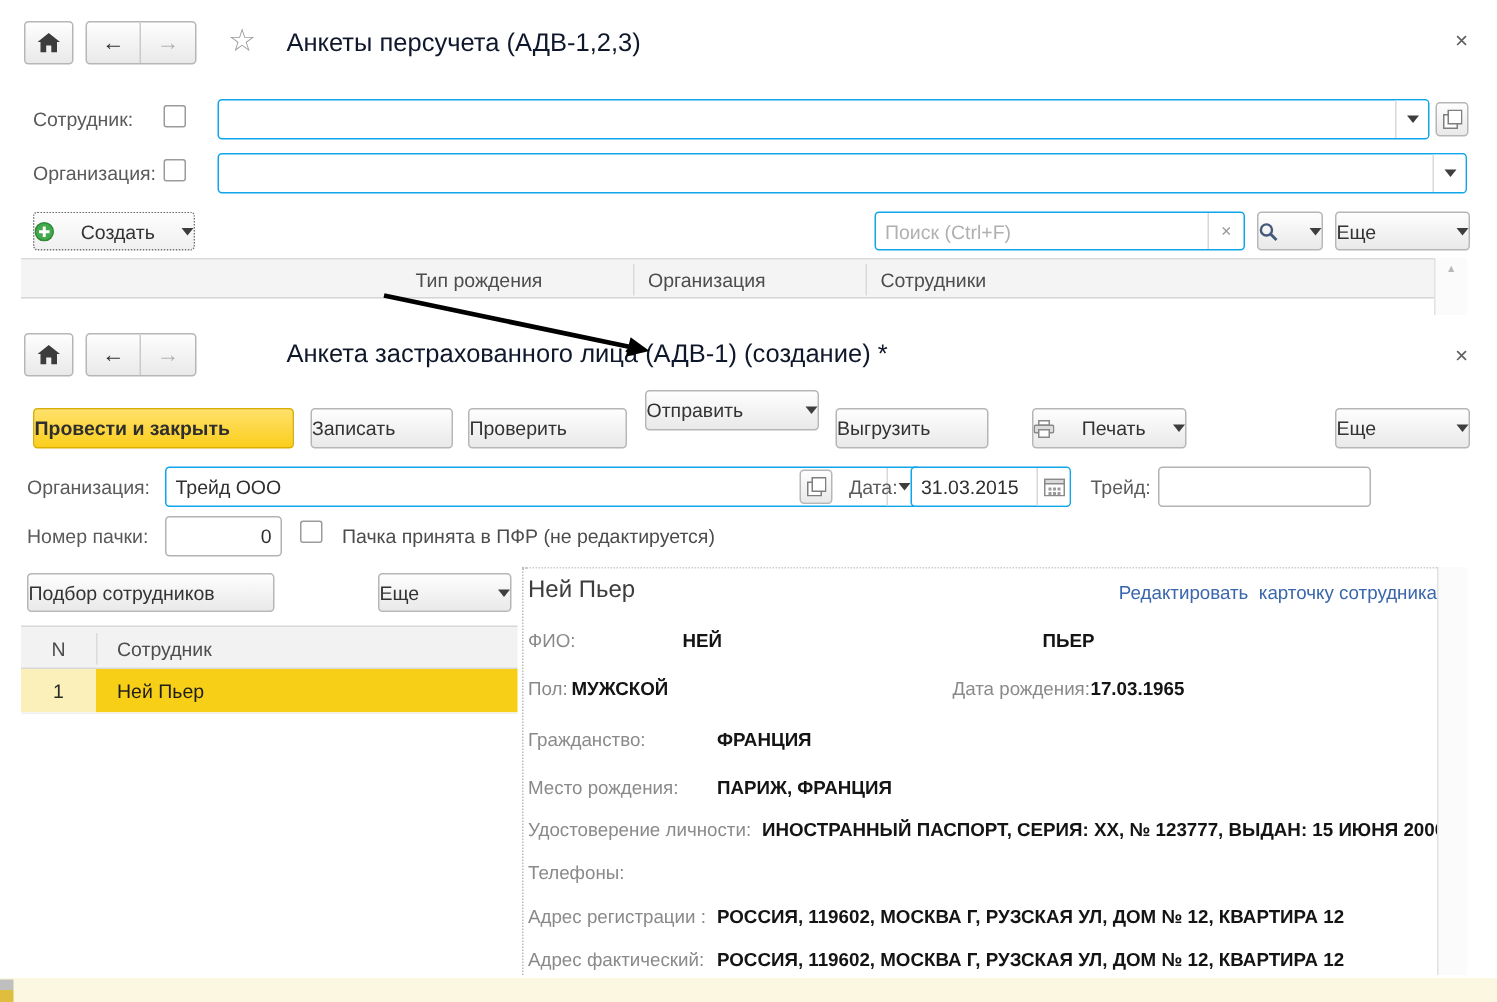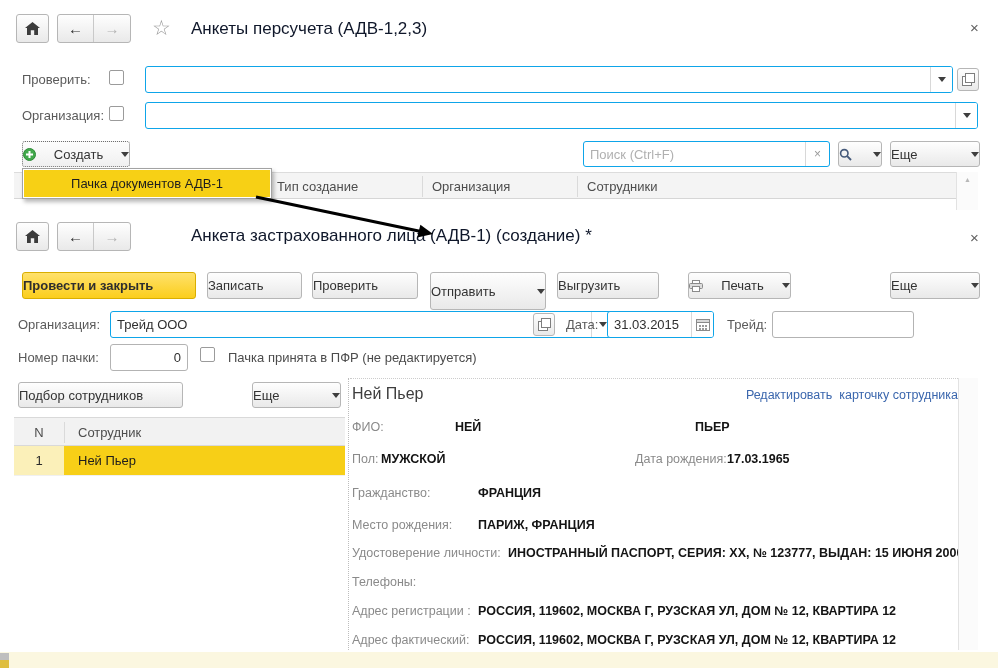--- a/index.html
+++ b/index.html
@@ -66,21 +66,21 @@
         </div>
       <div class="half">
           <span>→</span>
         </div>
     </div>
 
     <span class="star" style="left:152px;top:17px">☆</span>
     <div class="wtitle" style="left:191px;top:19px">Анкеты персучета (АДВ-1,2,3)</div>
     <span class="close" style="left:970px;top:20px">×</span>
 
-    <div class="lbl" style="left:22px;top:72px">Проверить:</div>
+    <div class="lbl" style="left:22px;top:72px">Сотрудник:</div>
     <span class="checkbox" style="left:109px;top:70px"></span>
     <div class="combo" style="left:145px;top:66px;width:808px;height:27px">
       <input value="" style="">
       <span class="dd">
           <span class="caret"></span>
         </span>
     </div>
     <div class="iconbtn" style="left:957px;top:68px;width:22px;height:23px">
       <span>
         <svg width="13" height="13">
@@ -123,33 +123,30 @@
           </svg>
       </span>
       <span class="caret"></span>
     </div>
     <div class="btn" style="left:890px;top:141px;width:90px;height:26px">
       <span>Еще</span>
       <span class="caret"></span>
     </div>
 
     <div class="hrow" style="left:14px;top:172px;width:942px;height:27px">
-      <span class="hcell" style="left:263px;top:6px">Тип создание</span>
+      <span class="hcell" style="left:263px;top:6px">Тип рождения</span>
       <span class="hcell" style="left:418px;top:6px">Организация</span>
       <span class="hcell" style="left:573px;top:6px">Сотрудники</span>
       <span class="vsep" style="left:408px;top:3px;height:21px"></span>
       <span class="vsep" style="left:563px;top:3px;height:21px"></span>
     </div>
     <div class="scrolltrack" style="left:956px;top:172px;width:22px;height:38px">
       <span class="scrollarrow">▲</span>
     </div>
 
-    <div class="menu" style="left:22px;top:168px;width:250px">
-      <div class="item">Пачка документов АДВ-1</div>
-    </div>
   </section>
 
   <section class="abs" style="left:0;top:212px;width:998px;height:440px">
 
     <div class="iconbtn" style="left:16px;top:10px;width:33px;height:29px">
       <span>
         <svg width="15" height="13" viewBox="0 0 15 13">
             <path d="M7.5 0 L15 6 H13 V13 H9.2 V8.3 H5.8 V13 H2 V6 H0 Z" fill="#3c3c3c"></path>
           </svg>
       </span>
@@ -167,21 +164,21 @@
 
     <div class="btn btn-yellow" style="left:22px;top:60px;width:174px;height:27px">
       <span>Провести и закрыть</span>
     </div>
     <div class="btn" style="left:207px;top:60px;width:95px;height:27px">
       <span>Записать</span>
     </div>
     <div class="btn" style="left:312px;top:60px;width:106px;height:27px">
       <span>Проверить</span>
     </div>
-    <div class="btn" style="left:430px;top:60px;width:116px;height:38px">
+    <div class="btn" style="left:430px;top:48px;width:116px;height:27px">
       <span>Отправить</span>
       <span class="caret"></span>
     </div>
     <div class="btn" style="left:557px;top:60px;width:102px;height:27px">
       <span>Выгрузить</span>
     </div>
     <div class="btn" style="left:688px;top:60px;width:103px;height:27px">
       <span>
         <svg width="14" height="12">
             <rect x="3.5" y="0.5" width="7" height="3" fill="#fff" stroke="#8a8a8a"></rect>

